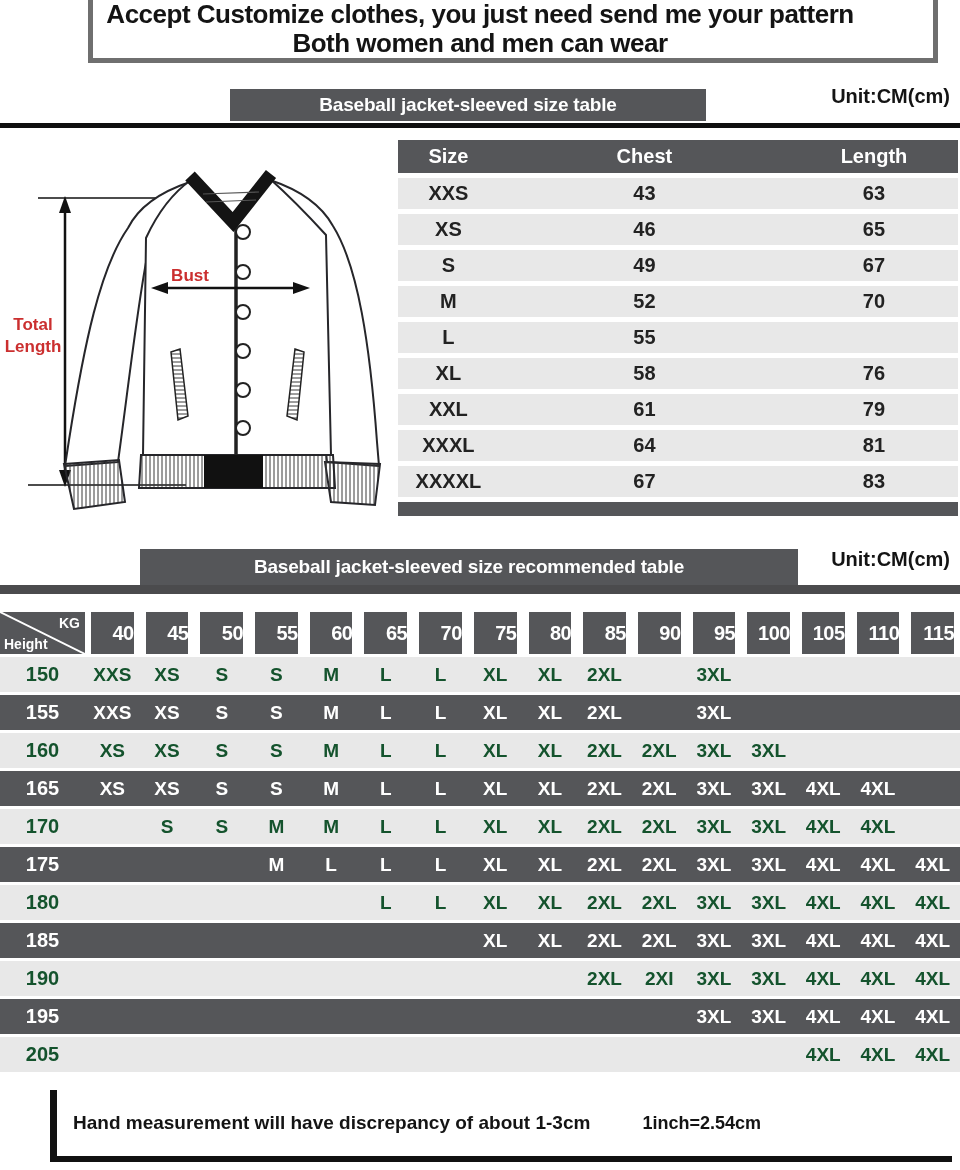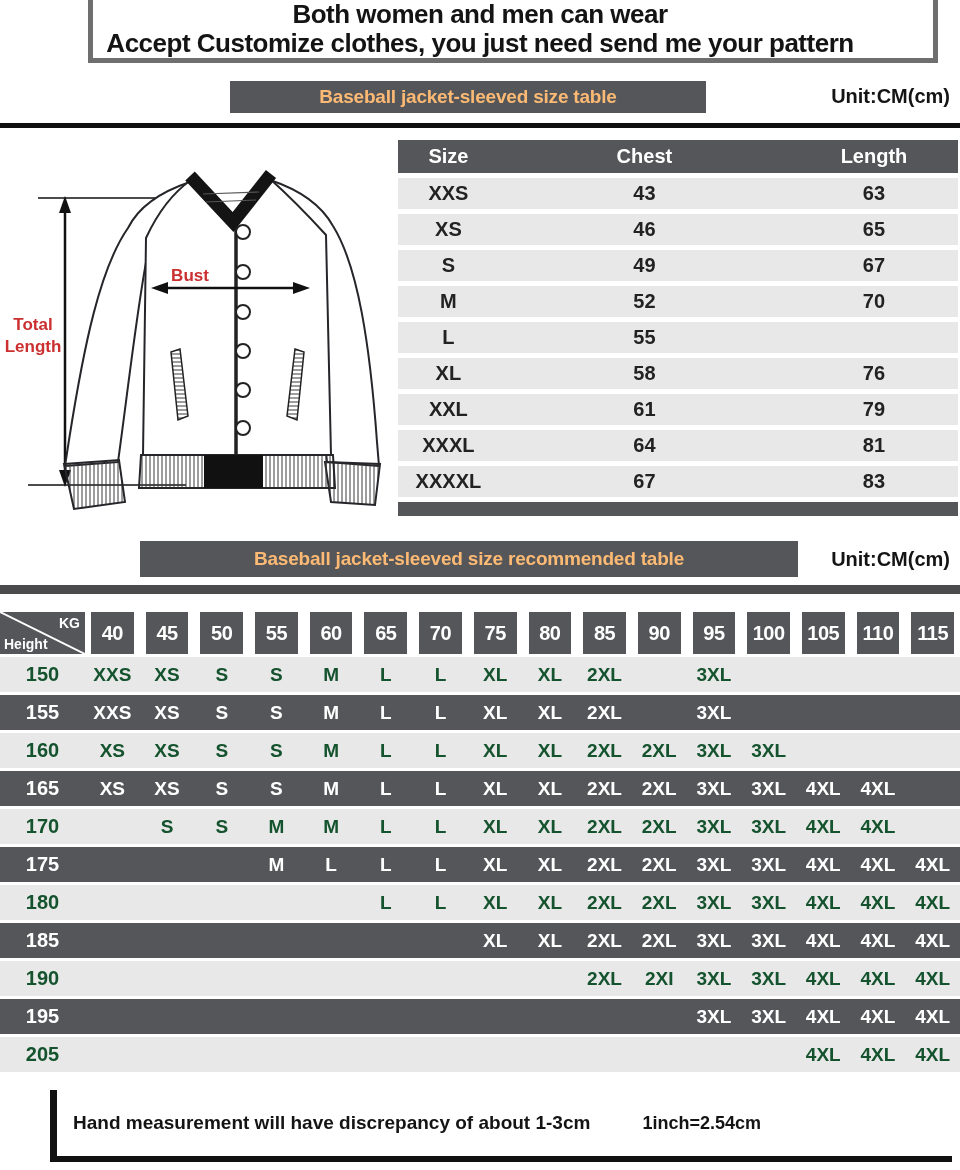--- a/index.html
+++ b/index.html
@@ -6,22 +6,22 @@
   .page{position:relative;width:960px;height:1170px;background:#fff;overflow:hidden;
         font-family:"Liberation Sans",sans-serif;font-weight:bold;color:#1c1c1c;}
 
   
   .heading-box{position:absolute;left:88px;top:0;width:840px;height:58px;
                border:5px solid #6f6f6f;border-top:none;}
   .heading{position:absolute;left:0;top:0;width:960px;text-align:center;
            font-size:26px;line-height:29px;letter-spacing:-0.5px;color:#141414;}
 
   
-  .bar{position:absolute;background:#555659;color:#fdba74;text-align:center;
-       font-size:19px;letter-spacing:-0.2px;}
+  .bar{position:absolute;background:#555659;color:#ffffff;text-align:center;
+       font-size:19px;letter-spacing:-0.2px;margin-top:8px;}
   .bar1{left:230px;top:81px;width:476px;height:32px;line-height:32px;}
   .bar2{left:140px;top:541px;width:658px;height:36px;line-height:36px;}
   .unit{position:absolute;right:10px;font-size:20px;color:#141414;}
   .unit1{top:85px;} .unit2{top:548px;}
   .divider1{position:absolute;left:0;top:123px;width:960px;height:5px;background:#0f0f0f;}
   .divider2{position:absolute;left:0;top:585px;width:960px;height:9px;background:#4b4b4d;}
 
   
   .jacket{position:absolute;left:0;top:140px;width:400px;height:385px;}
   .panel{fill:#fff;stroke:#26262a;stroke-width:2;stroke-linejoin:round;}
@@ -38,21 +38,21 @@
   .st-row div{text-align:center;}
   .st-foot{height:14px;background:#555659;margin-top:5px;}
 
   
   .matrix{position:absolute;left:0;top:612px;width:960px;}
   .mx-head{display:grid;grid-template-columns:85px repeat(16,1fr);height:42px;}
   .mx-corner{position:relative;background:#555659;color:#fff;}
   .mx-corner svg{position:absolute;left:0;top:0;width:100%;height:100%;}
   .mx-kg{position:absolute;right:5px;top:3px;font-size:14px;margin-left:16px;}
   .mx-height-lbl{position:absolute;left:4px;bottom:2px;font-size:14px;}
-  .mx-hcell{background:#555659;color:#fff;margin:0 6px;text-align:center;
+  .mx-hcell{background:#555659;color:#fff;margin:0 6px;text-align:right;
             line-height:42px;font-size:20px;letter-spacing:-0.5px;}
   .mx-row{display:grid;grid-template-columns:85px repeat(16,1fr);height:35px;
           line-height:35px;margin-top:3px;font-size:19px;}
   .mx-row.light{background:#e8e8e8;color:#14532d;}
   .mx-row.dark{background:#555659;color:#fff;}
   .mx-row div{text-align:center;}
   .mx-hgt{font-size:20px;}
 
   
   .footer-note{position:absolute;left:50px;top:1090px;width:895px;height:66px;
@@ -61,22 +61,22 @@
   .note-text{margin-left:16px;font-size:19px;color:#141414;}
   .conv-text{margin-left:52px;font-size:18px;color:#141414;}
 </style>
 </head>
 <body>
 
 <div class="page">
 
   <div class="heading-box"></div>
   <div class="heading">
+    <div>Accept Customize clothes, you just need send me your pattern</div>
     <div>Both women and men can wear</div>
-    <div>Accept Customize clothes, you just need send me your pattern</div>
   </div>
 
   <div class="bar bar1">Baseball jacket-sleeved size  table</div>
   <div class="unit unit1">Unit:CM(cm)</div>
   <div class="divider1"></div>
 
   <svg class="jacket" viewBox="0 0 400 385">
     <defs>
       <pattern id="ribv" width="4" height="8" patternUnits="userSpaceOnUse">
         <path d="M2,0 V8" stroke="#3a3a3a" stroke-width="1"></path>

